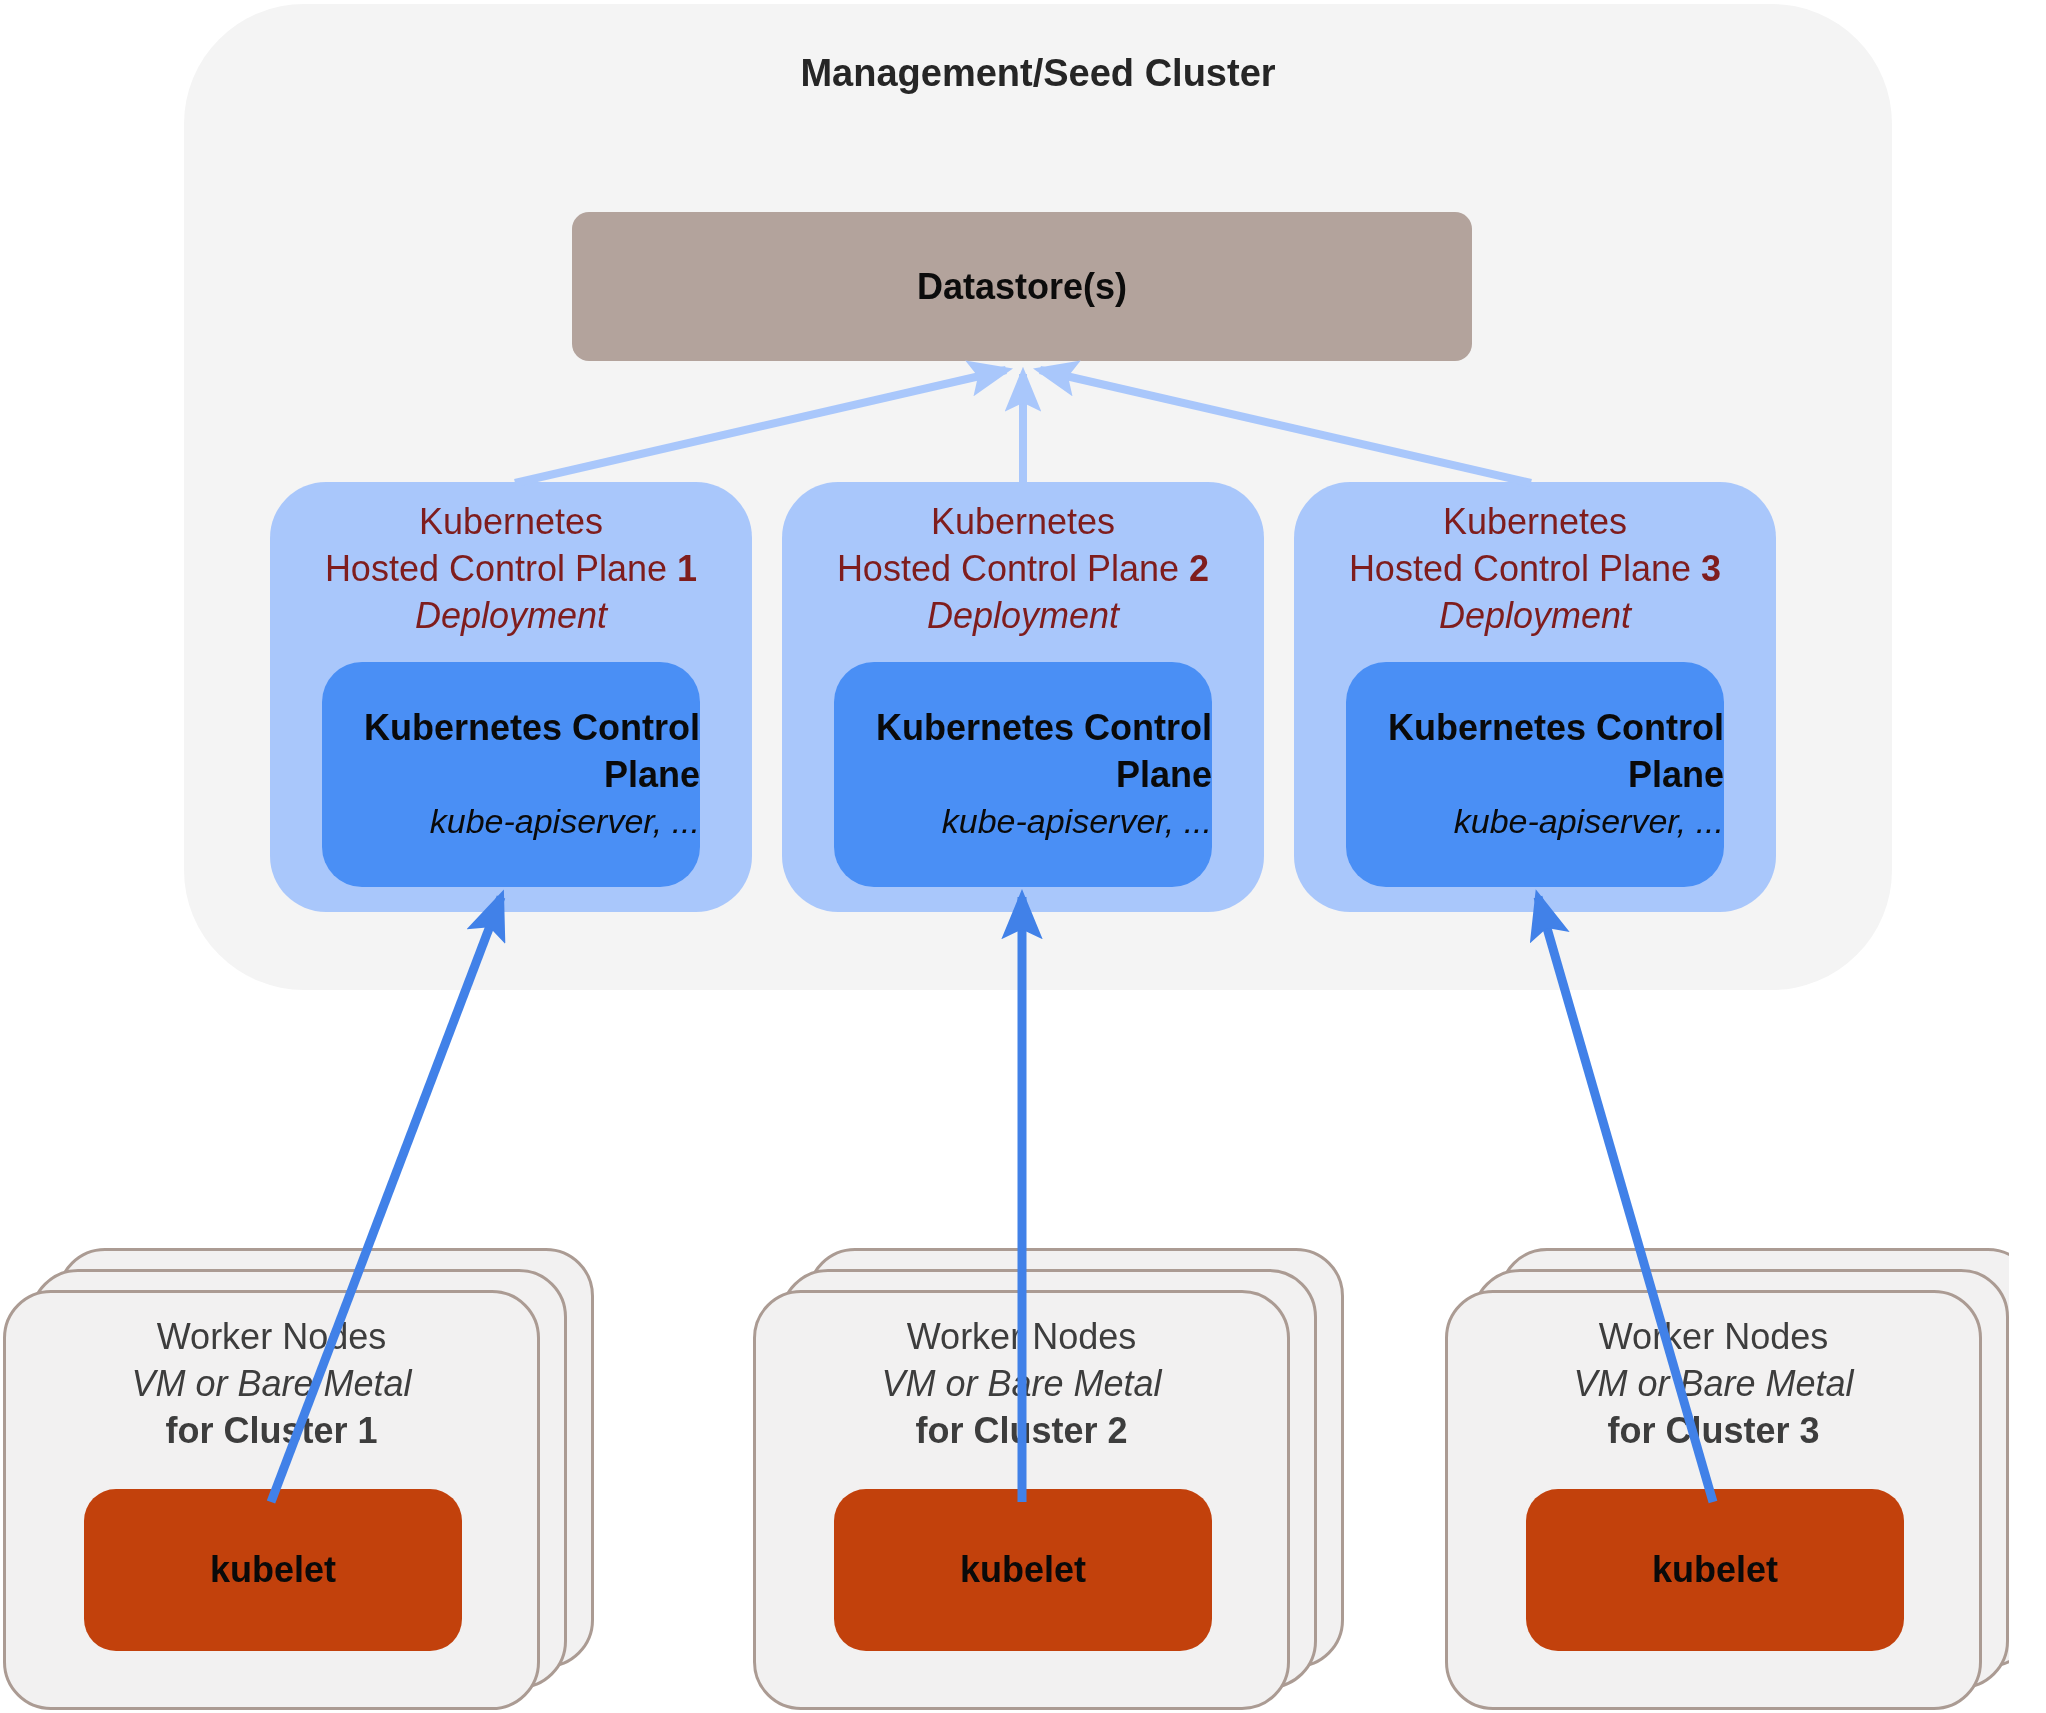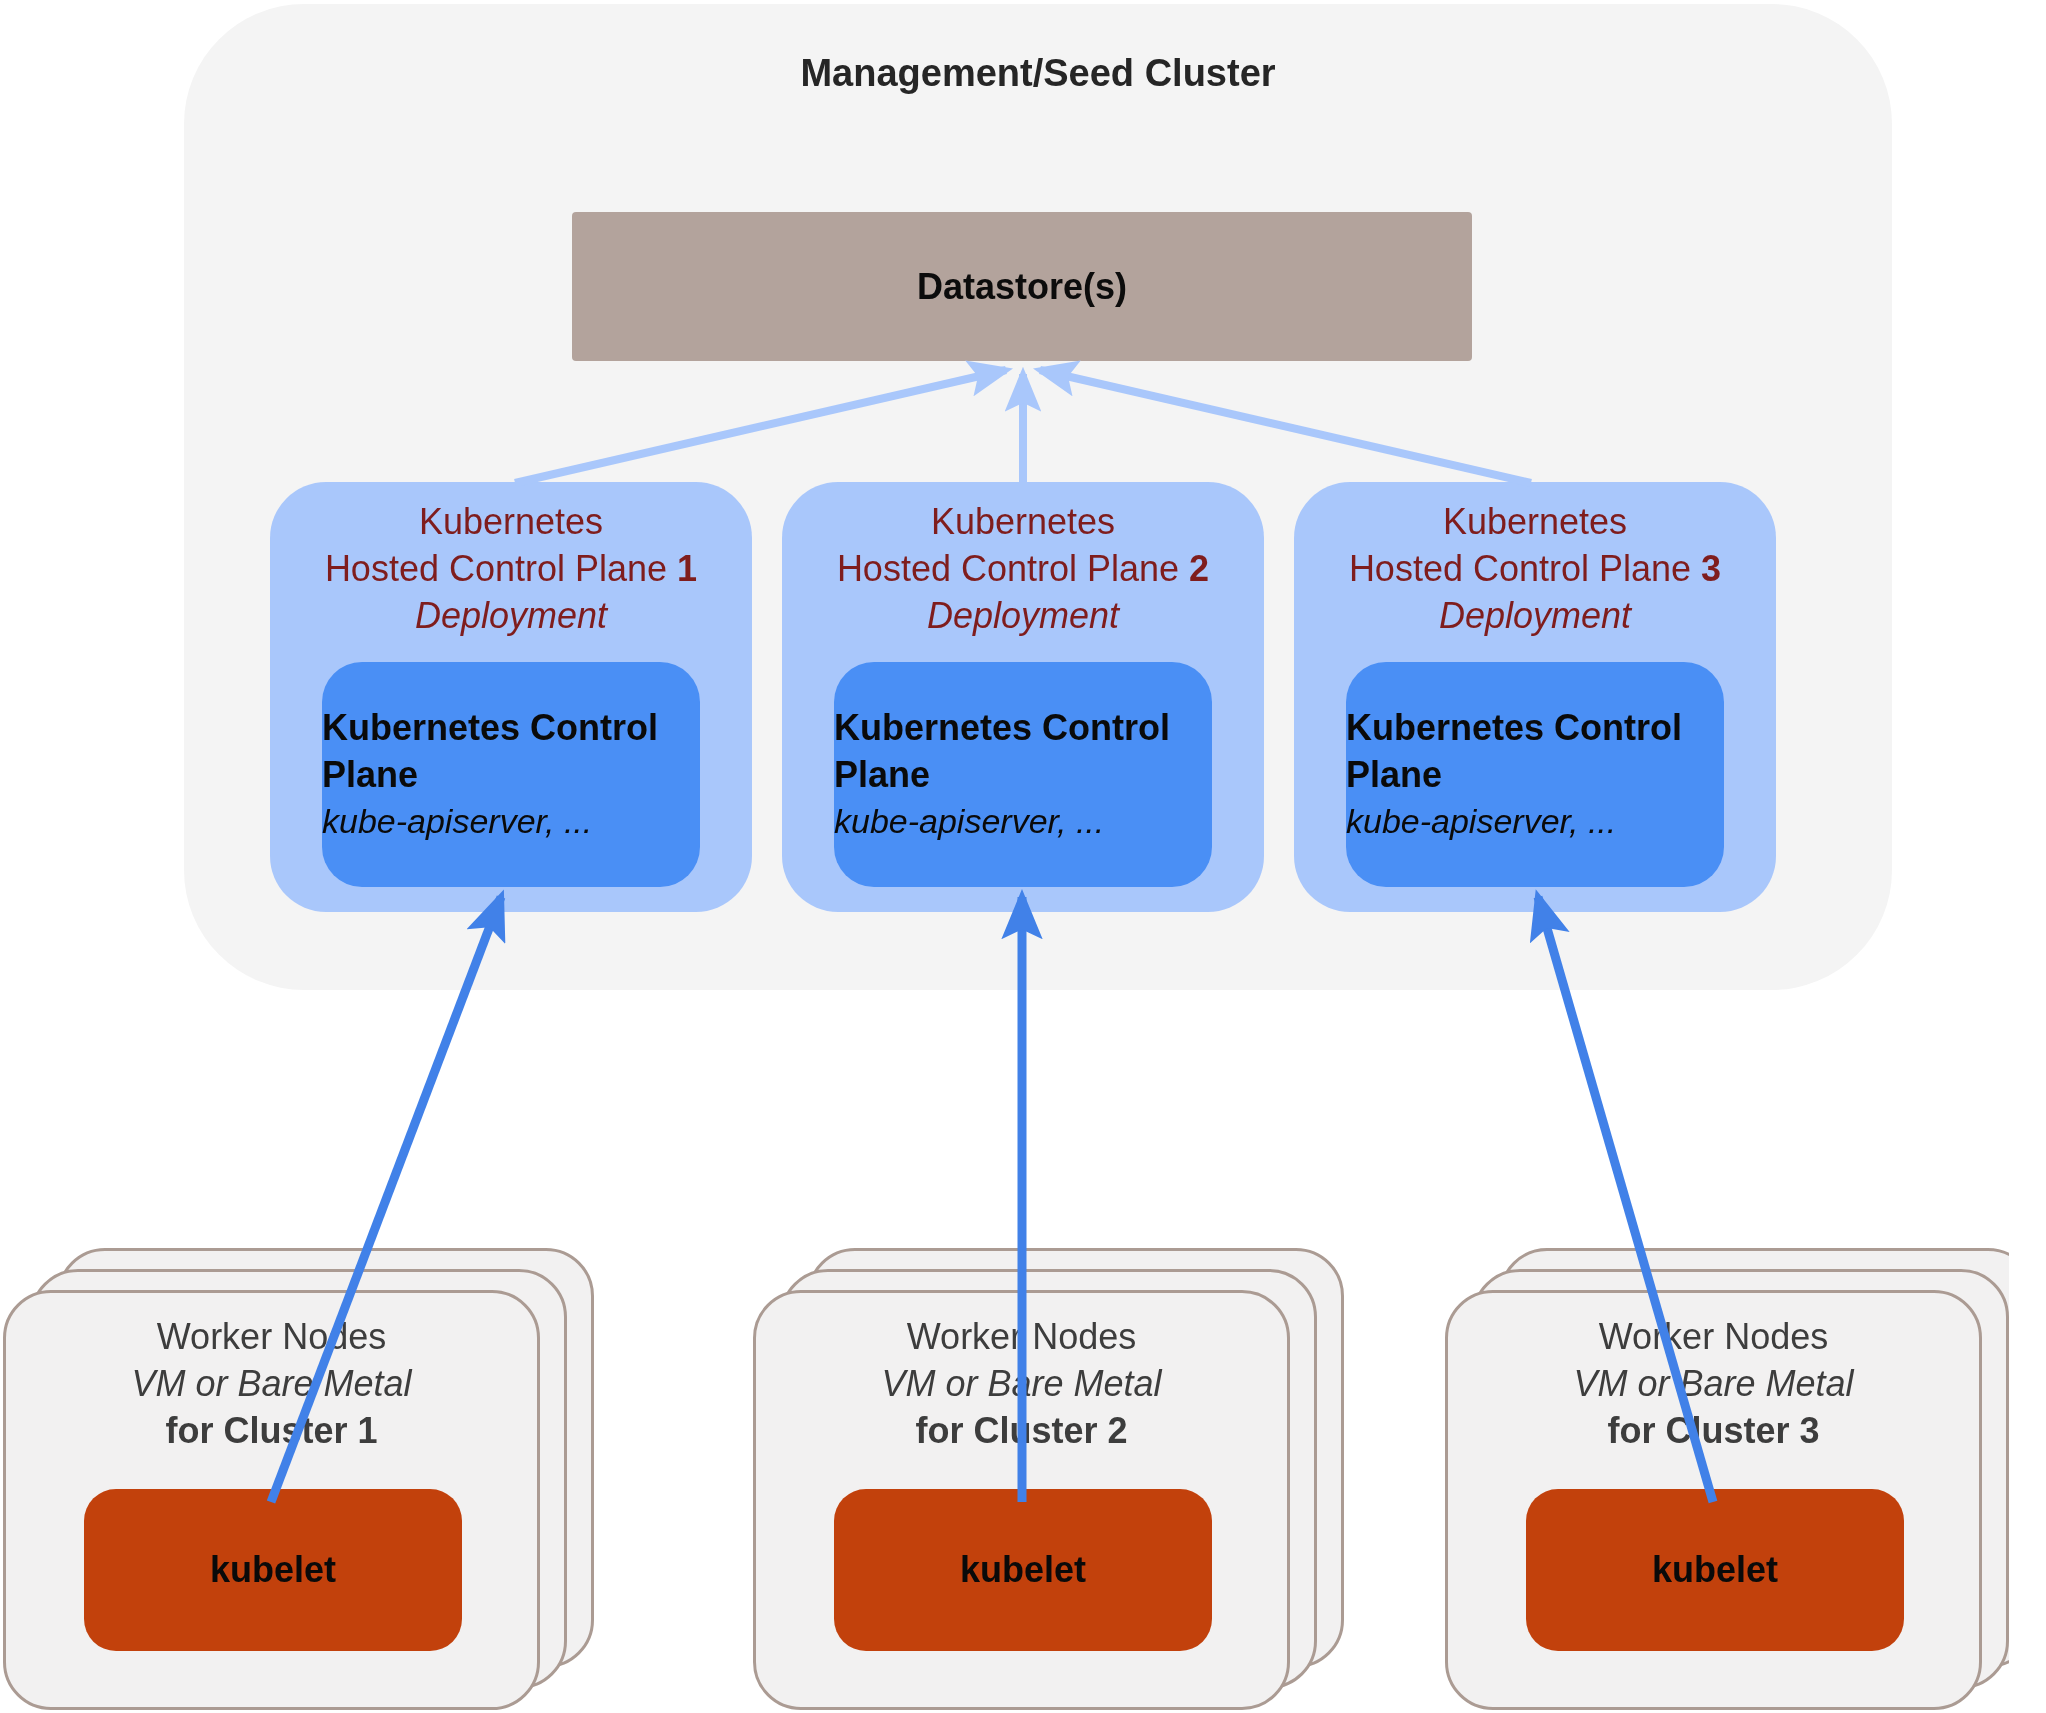--- a/index.html
+++ b/index.html
@@ -28,21 +28,21 @@
     font-size: 38px;
     font-weight: 700;
     color: #262626;
   }
   
   .datastore {
     position: absolute;
     left: 572px; top: 212px;
     width: 900px; height: 149px;
     background: #b3a39c;
-    border-radius: 4px;
+    border-radius: 17px;
     display: flex; align-items: center; justify-content: center;
   }
   .ds-label { font-size: 36px; font-weight: 700; color: #0c0c0c; }
   
   .cp {
     position: absolute;
     top: 482px;
     width: 482px; height: 430px;
     background: #a9c7fb;
     border-radius: 56px;
@@ -56,21 +56,21 @@
   .cp-line { font-size: 36px; line-height: 47px; color: #7f1d1d; }
   .cp-line .num { font-weight: 700; }
   .cp-line.italic { font-style: italic; }
   .cp-inner {
     position: absolute;
     left: 52px; top: 180px;
     width: 378px; height: 225px;
     background: #4a8ff5;
     border-radius: 40px;
     display: flex; flex-direction: column;
-    align-items: flex-start; justify-content: center;
+    align-items: flex-end; justify-content: center;
   }
   .cp-inner-title { font-size: 36px; font-weight: 700; line-height: 47px; color: #0a0a0a; }
   .cp-inner-sub  { font-size: 34px; font-style: italic; line-height: 47px; color: #0a0a0a; }
   
   .stack { position: absolute; top: 1248px; width: 600px; height: 465px; }
   .stack1 { left: 3px; }
   .stack2 { left: 753px; }
   .stack3 { left: 1445px; }
   .card {
     position: absolute;

